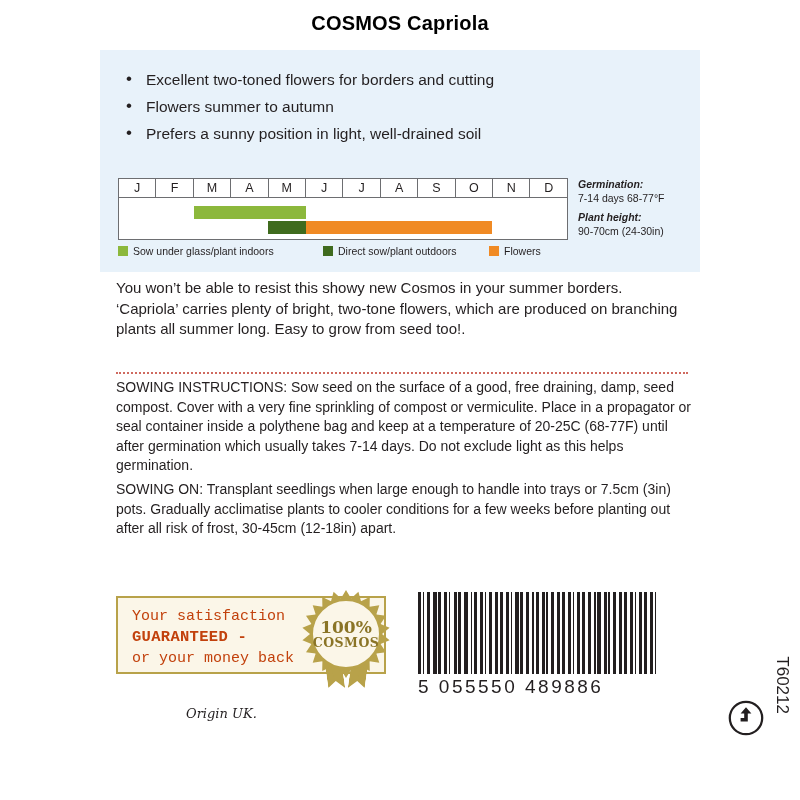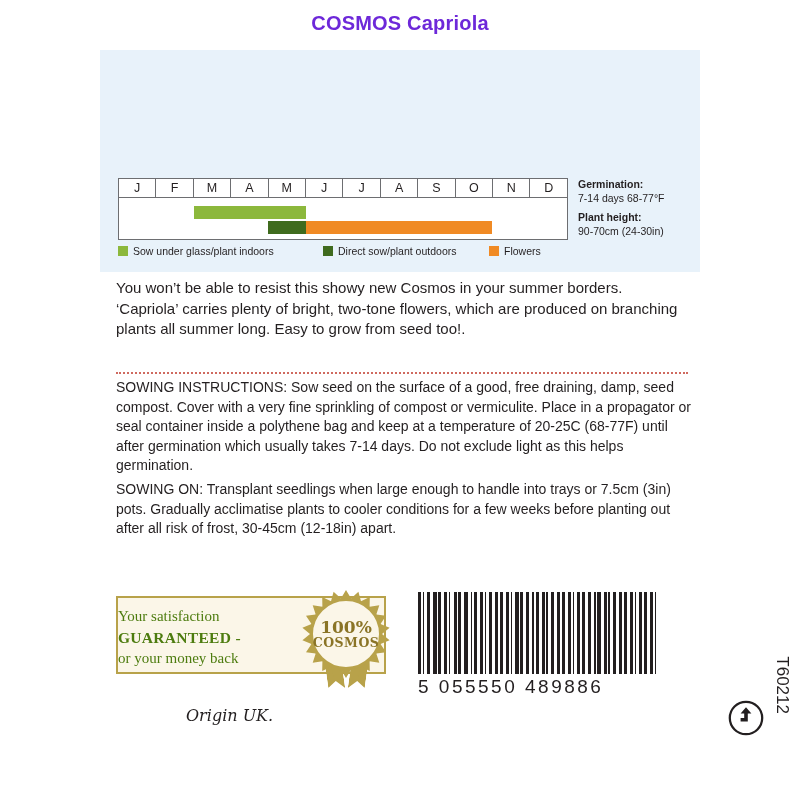--- a/index.html
+++ b/index.html
@@ -14,21 +14,21 @@
   }
   .page { position: relative; width: 800px; height: 800px; }
 
   
   .title {
     text-align: center;
     font-size: 20px;
     font-weight: bold;
     letter-spacing: 0.2px;
     padding-top: 12px;
-    color: #6d28d9;
+    color: #000000;
   }
 
   
   .panel {
     position: absolute;
     left: 100px; top: 50px;
     width: 600px; height: 222px;
     background: #e8f2fa;
   }
   .panel-inner { padding: 18px 20px 0 22px; }
@@ -91,21 +91,21 @@
 
   
   .facts {
     position: absolute;
     left: 578px; top: 178px;
     width: 116px;
     font-size: 10.5px;
     line-height: 13.5px;
     color: #231f20;
   }
-  .facts .lbl { font-weight: bold; display:block; }
+  .facts .lbl { font-weight: bold; display:block;font-style:italic; }
   .facts .grp { margin-bottom: 6px; }
 
   
   .intro {
     position: absolute;
     left: 116px; top: 278px;
     width: 572px;
     font-size: 15px;
     line-height: 20.5px;
     color: #231f20;
@@ -132,26 +132,26 @@
   
   .guarantee {
     position: absolute;
     left: 116px; top: 596px;
     width: 270px; height: 78px;
     border: 2px solid #b8a24a;
     background: #fbf6e8;
   }
   .guar-text {
     position: absolute;
-    left: 0; top: 8px;
+    left: 14px; top: 8px;
     width: 180px;
-    font-family: Liberation Serif, serif;
+    font-family: Liberation Mono, monospace;
     font-size: 15px;
     line-height: 21px;
-    color: #4d7c0f;
+    color: #c2410c;
   }
   .guar-text .big { font-weight: bold; font-size: 15.5px; letter-spacing:0.3px; }
   .rosette {
     position: absolute;
     left: 178px; top: -14px;
     width: 100px; height: 106px;
   }
   .rose-circle {
     position: absolute; left: 14px; top: 14px;
     width: 72px; height: 72px; border-radius: 50%;
@@ -190,21 +190,21 @@
     margin-top: 2px;
     color: #231f20;
   }
 
   
   .origin {
     position: absolute;
     left: 186px; top: 706px;
     font-family: "DejaVu Serif", serif;
     font-style: italic;
-    font-size: 16px;
+    font-size: 13px;
     color: #231f20;
   }
   .addr {
     position: absolute;
     left: 116px; top: 724px;
     width: 560px;
     font-size: 14.5px;
     line-height: 21px;
     color: #231f20;
   }
@@ -225,20 +225,25 @@
 </style>
 </head>
 <body>
 
 <div class="page">
 
   <div class="title">COSMOS Capriola</div>
 
   <div class="panel">
     <div class="panel-inner">
+      <ul class="bullets">
+        <li>Excellent two-toned flowers for borders and cutting</li>
+        <li>Flowers summer to autumn</li>
+        <li>Prefers a sunny position in light, well-drained soil</li>
+      </ul>
     </div>
   </div>
 
   <div class="cal-wrap">
     <table class="cal-table">
       <tbody>
           <tr>
         <td class="m">J</td>
         <td class="m">F</td>
         <td class="m">M</td>

